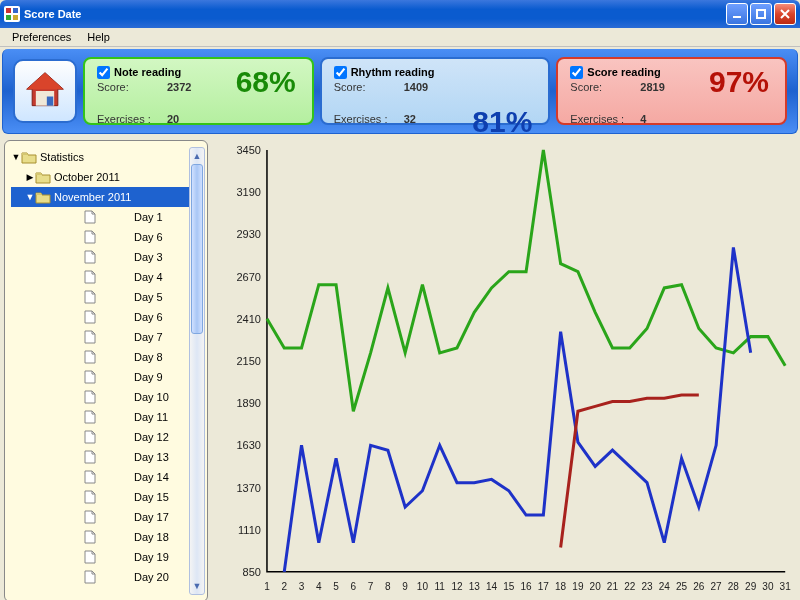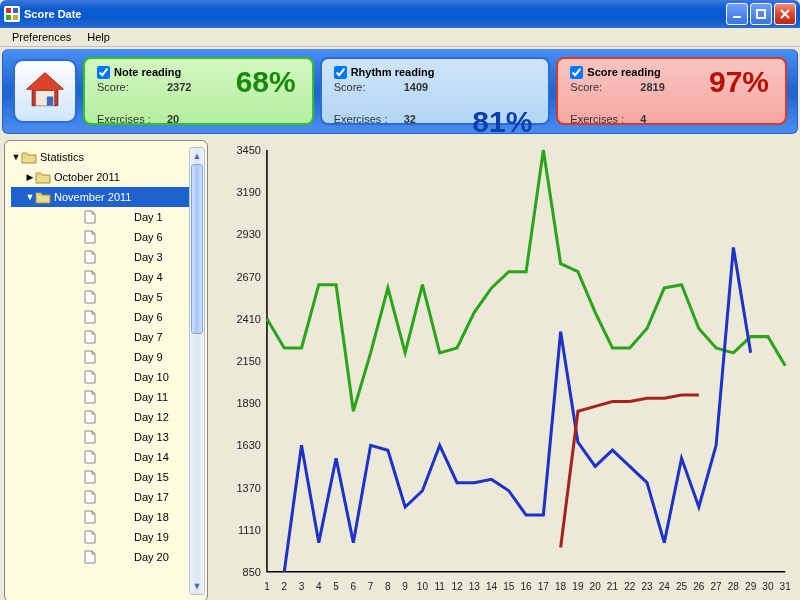--- a/index.html
+++ b/index.html
@@ -227,20 +227,28 @@
             </svg></span>
           <span>Day 6</span>
         </div>
         <div class="tree-row lvl2">
           <span class="twisty"></span>
           <span class="doc-ic"><svg viewBox="0 0 16 14">
               <path d="M3 1 h7 l3 3 v9 h-10 z" fill="#fff" stroke="#888"></path>
               <path d="M10 1 v3 h3" fill="none" stroke="#888"></path>
             </svg></span>
           <span>Day 7</span>
+        </div>
+        <div class="tree-row lvl2">
+          <span class="twisty"></span>
+          <span class="doc-ic"><svg viewBox="0 0 16 14">
+              <path d="M3 1 h7 l3 3 v9 h-10 z" fill="#fff" stroke="#888"></path>
+              <path d="M10 1 v3 h3" fill="none" stroke="#888"></path>
+            </svg></span>
+          <span>Day 8</span>
         </div>
         <div class="tree-row lvl2">
           <span class="twisty"></span>
           <span class="doc-ic"><svg viewBox="0 0 16 14">
               <path d="M3 1 h7 l3 3 v9 h-10 z" fill="#fff" stroke="#888"></path>
               <path d="M10 1 v3 h3" fill="none" stroke="#888"></path>
             </svg></span>
           <span>Day 9</span>
         </div>
         <div class="tree-row lvl2">

